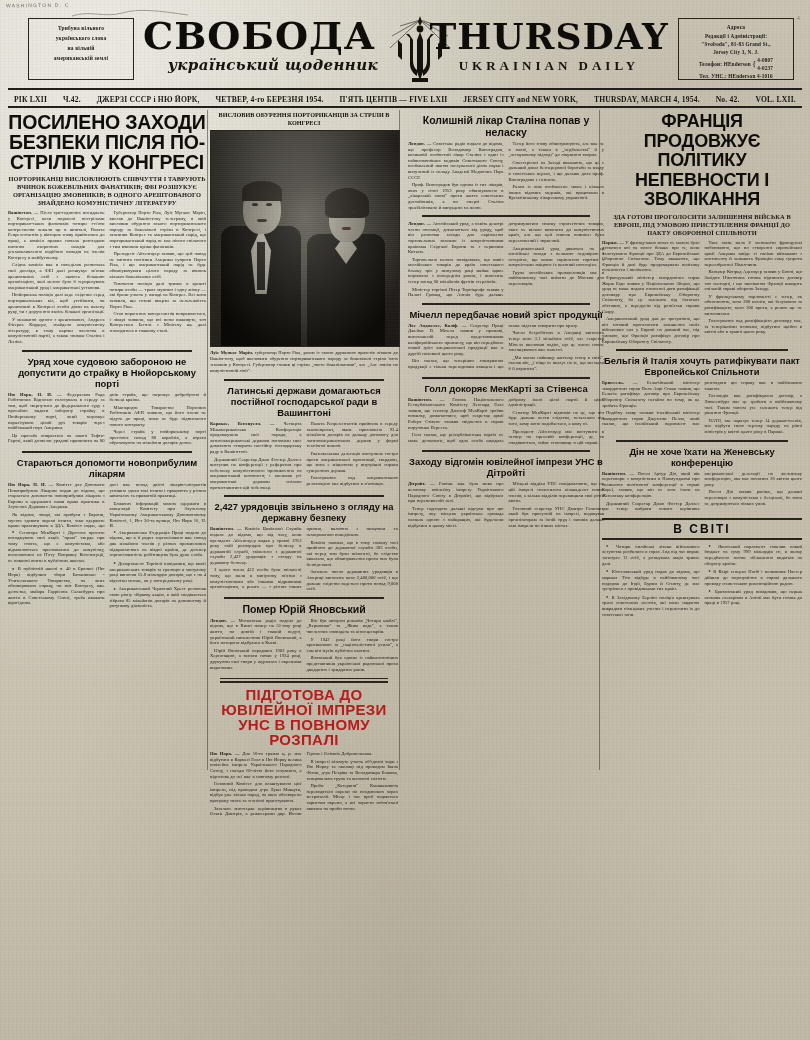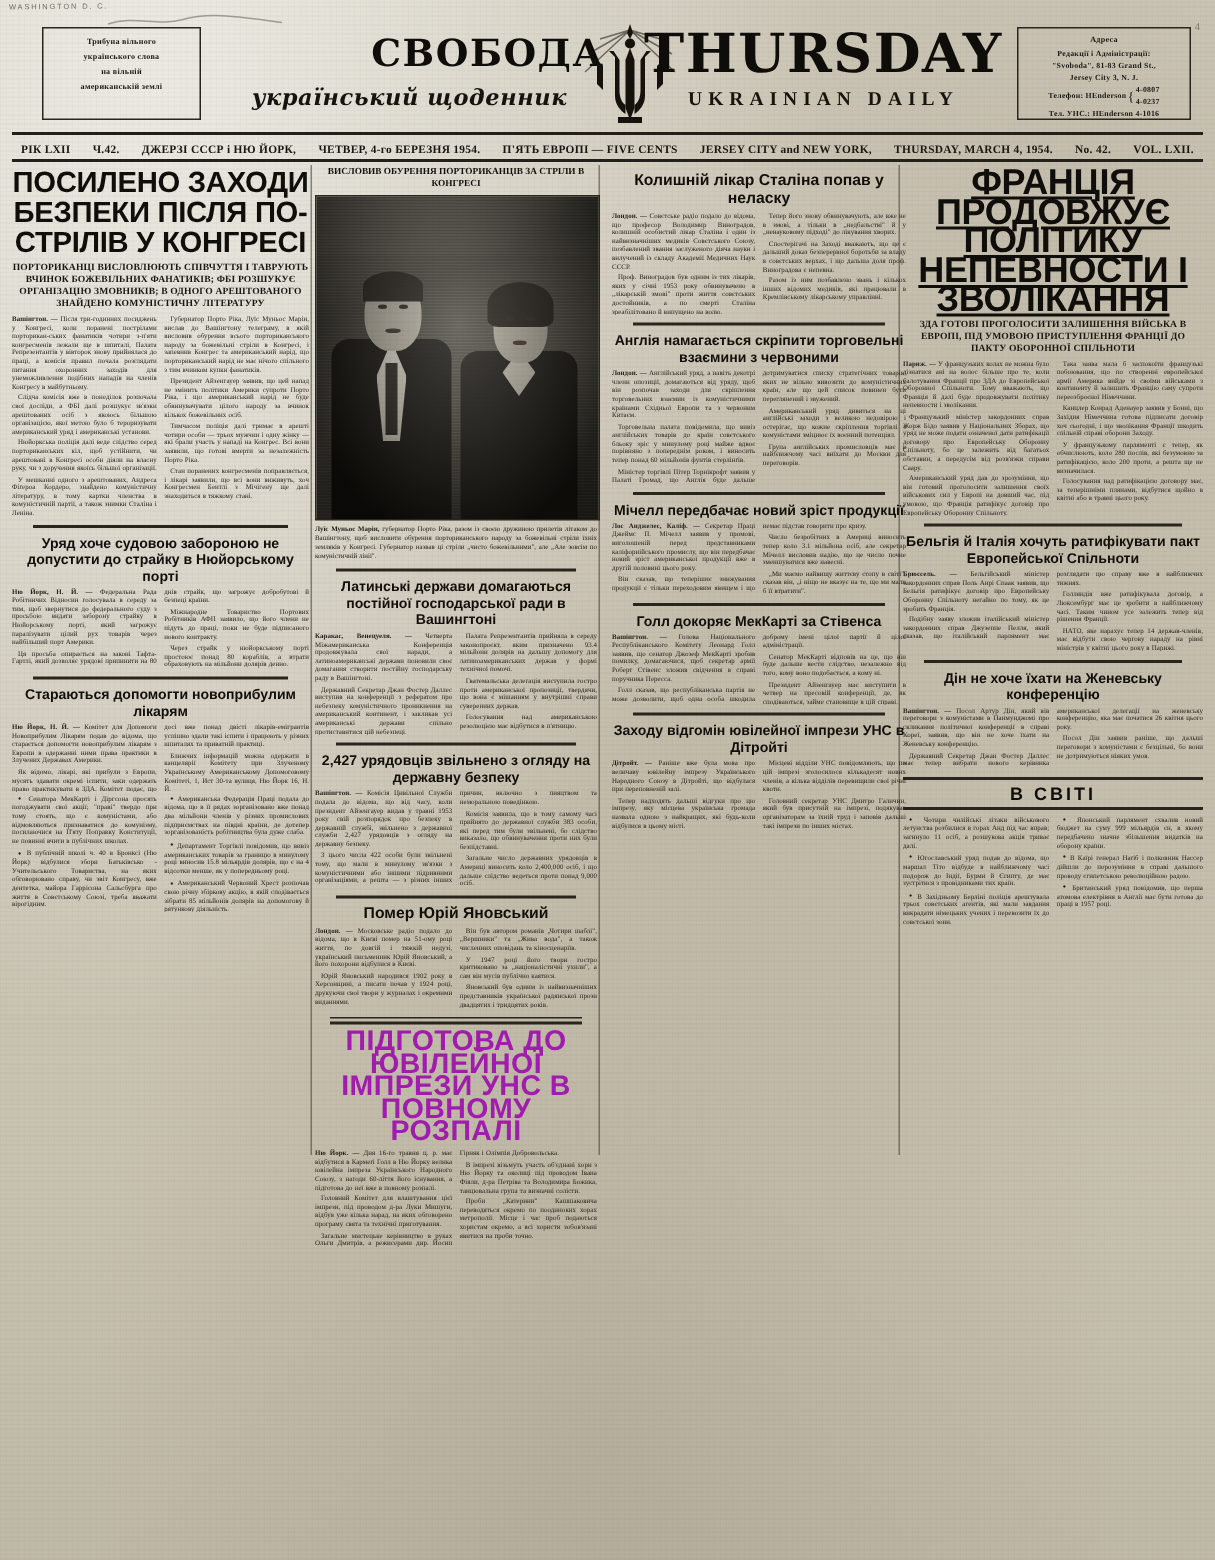--- a/index.html
+++ b/index.html
@@ -57,21 +57,21 @@
   .mh-phone{display:flex;justify-content:center;align-items:center;gap:1px;}
   .mh-phone .brace{font-size:9px;line-height:7px;}
   .mh-phone .nums{display:flex;flex-direction:column;}
 
   .logo-ukr, .logo-eng{
     position:absolute;top:4px;
     font-family:"DejaVu Serif", serif;
     font-weight:bold;color:#0f0d09;
     letter-spacing:1px;
   }
-  .logo-ukr{left:143px;width:260px;font-size:25px;line-height:40px;text-align:right;}
+  .logo-ukr{left:143px;width:260px;font-size:38px;line-height:40px;text-align:left;}
   .logo-eng{left:418px;width:262px;font-size:36px;line-height:40px;text-align:center;}
   .logo-sub-ukr{
     position:absolute;left:143px;top:44px;width:260px;text-align:center;
     font-family:"DejaVu Serif",serif;font-style:italic;font-weight:bold;
     font-size:15px;letter-spacing:.4px;color:#17140f;
   }
   .logo-sub-eng{
     position:absolute;left:418px;top:46px;width:262px;text-align:center;
     font-family:"Liberation Serif",serif;font-weight:bold;
     font-size:13px;letter-spacing:4px;color:#17140f;
@@ -99,35 +99,35 @@
   .col.c3{left:400px;width:196px;}
   .col.c4{left:594px;width:200px;}
   .vrule{position:absolute;top:0;width:1px;height:660px;background:#3a352b;opacity:.55;}
 
   
   .hl-main{
     font-family:"Liberation Sans",sans-serif;font-weight:bold;
     font-size:19.5px;line-height:20px;text-align:center;color:#100e0a;
     letter-spacing:-.2px;margin:2px 0 3px;
   }
-  .hl-main.right{font-size:24px;line-height:19.5px;text-decoration:underline;}
+  .hl-main.right{font-size:18px;line-height:19.5px;}
   .kicker{
     font-family:"Liberation Serif",serif;font-weight:bold;
     font-size:6.4px;line-height:8px;text-align:center;color:#1a1712;
     letter-spacing:.1px;margin-bottom:3px;
   }
   .hl-sec{
     font-family:"Liberation Sans",sans-serif;font-weight:bold;
     font-size:10.5px;line-height:12px;text-align:center;color:#120f0b;
     margin:4px 0 3px;
   }
   .hl-sec.sm{font-size:9.4px;line-height:11px;}
   .hl-band{
     font-family:"Liberation Sans",sans-serif;font-weight:bold;
-    font-size:19px;line-height:15px;text-align:center;color:#a21caf;
+    font-size:15px;line-height:15px;text-align:center;color:#b91c1c;
     margin:3px 0 4px;letter-spacing:.3px;
   }
   .hr-s{height:2px;background:#2a251c;margin:5px 14px 4px;}
   .hr-d{border-top:1px solid #2a251c;border-bottom:2px solid #2a251c;height:2px;margin:5px 10px 4px;}
 
   
   .body{
     font-family:"Liberation Serif",serif;
     font-size:4.6px;line-height:5.6px;text-align:justify;
     color:#201c16;letter-spacing:.05px;
@@ -239,21 +239,21 @@
       <span class="ln">Тел. УНС.: HEnderson 4-1016</span>
     </div>
   </div>
 
   <div class="rule-thick" style="top:88px;height:2px;"></div>
   <div class="dateline">
     <span>РІК LXII</span>
     <span>Ч.42.</span>
     <span>ДЖЕРЗІ СССР і НЮ ЙОРК,</span>
     <span>ЧЕТВЕР, 4-го БЕРЕЗНЯ 1954.</span>
-    <span>П'ЯТЬ ЕВРОПІ — FIVE CENTS</span>
+    <span>П'ЯТЬ ЦЕНТІВ — FIVE LXII</span>
     <span>JERSEY CITY and NEW YORK,</span>
     <span>THURSDAY, MARCH 4, 1954.</span>
     <span>No. 42.</span>
     <span>VOL. LXII.</span>
   </div>
   <div class="rule-thick" style="top:106px;height:2px;"></div>
 
   <div class="cols">
 
     <div class="vrule" style="left:199px;"></div>
@@ -386,21 +386,20 @@
       <div class="body two blur">
         <p class="lead"><span class="dl">Лондон. —</span>
           <span>Совєтське радіо подало до відома, що професор Володимир Виноградов, колишній особистий лікар Сталіна і один із найвизначніших медиків Совєтського Союзу, позбавлений звання заслуженого діяча науки і вилучений із складу Академії Медичних Наук СССР.</span></p>
         <p>Проф. Виноградов був одним із тих лікарів, яких у січні 1953 року обвинувачено в „лікарській змові" проти життя совєтських достойників, а по смерті Сталіна зреабілітовано й випущено на волю.</p>
         <p>Тепер його знову обвинувачують, але вже не в змові, а тільки в „недбальстві" й у „ненауковому підході" до лікування хворих.</p>
         <p>Спостерігачі на Заході вважають, що це є дальший доказ безперервної боротьби за владу в совєтських верхах, і що дальша доля проф. Виноградова є непевна.</p>
         <p>Разом із ним позбавлено звань і кількох інших відомих медиків, які працювали в Кремлівському лікарському управлінні.</p>
       </div>
 
       <div class="hr-s"></div>
-      <div class="hl-sec sm">Англія намагається скріпити торговельні взаємини з червоними</div>
       <div class="body two blur">
         <p class="lead"><span class="dl">Лондон. —</span>
           <span>Англійський уряд, а навіть декотрі члени опозиції, домагаються від уряду, щоб він розпочав заходи для скріплення торговельних взаємин із комуністичними країнами Східньої Европи та з червоним Китаєм.</span></p>
         <p>Торговельна палата повідомила, що вивіз англійських товарів до країн совєтського бльоку зріс у минулому році майже вдвоє порівняно з попереднім роком, і виносить тепер понад 60 мільйонів фунтів стерлінґів.</p>
         <p>Міністер торгівлі Пітер Торнікрофт заявив у Палаті Громад, що Англія буде дальше дотримуватися списку стратегічних товарів, яких не вільно вивозити до комуністичних країн, але що цей список повинен бути переглянений і звужений.</p>
         <p>Американський уряд дивиться на ці англійські заходи з великою недовірою і остерігає, що кожне скріплення торгівлі з комуністами зміцнює їх воєнний потенціял.</p>
         <p>Група англійських промисловців має в найближчому часі виїхати до Москви для переговорів.</p>
       </div>
 
       <div class="hr-s"></div>

